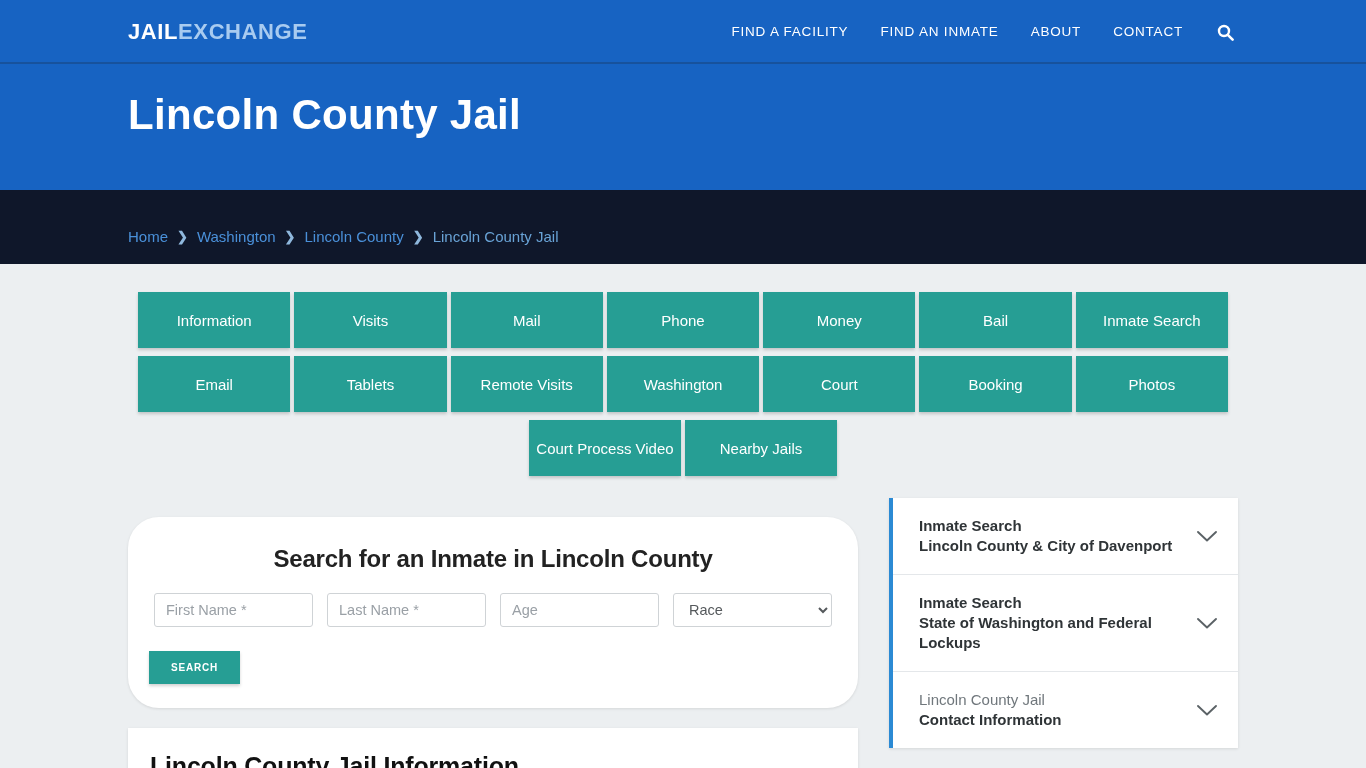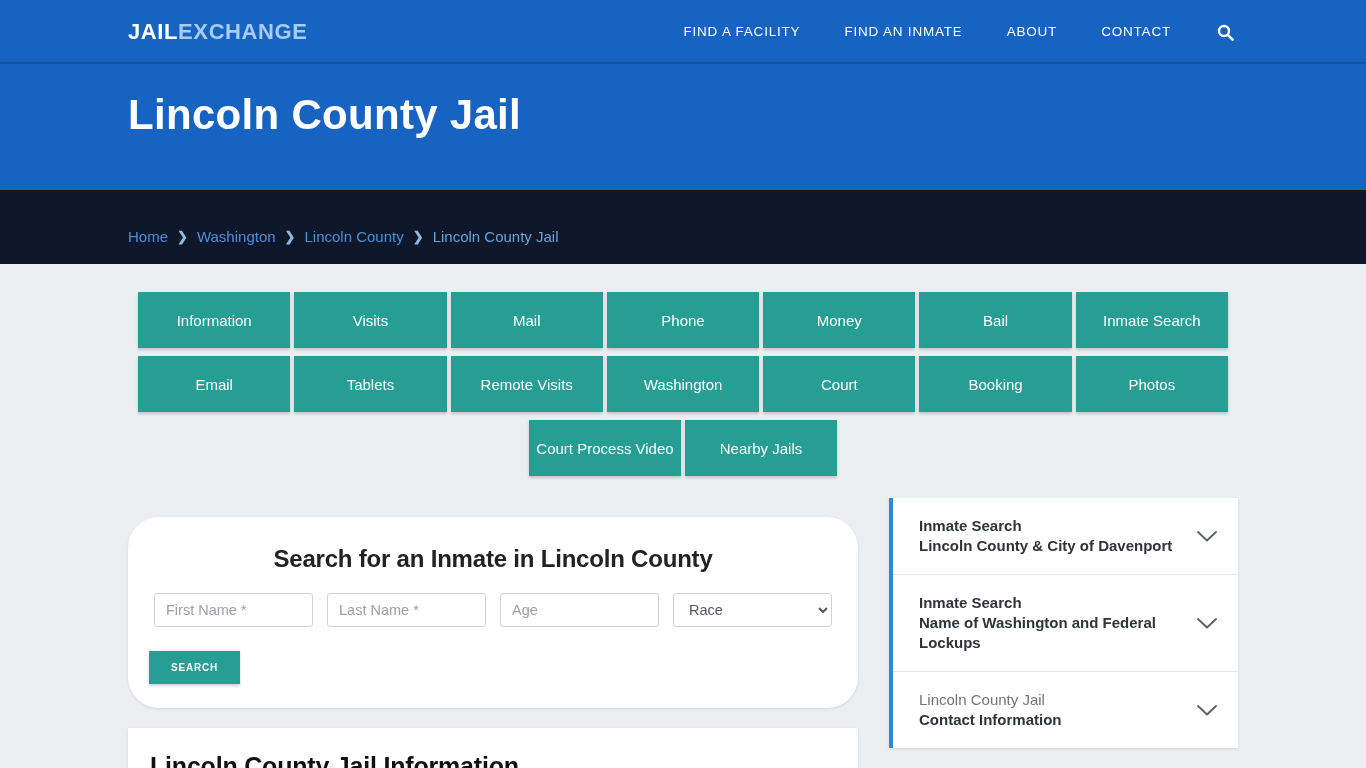--- a/index.html
+++ b/index.html
@@ -37,21 +37,21 @@
   .logo .l-jail { color: #ffffff; }
   .logo .l-exch { color: #a8cbf0; }
 
   .nav {
     position: absolute;
     right: 128px;
     top: 0;
     height: 64px;
     display: flex;
     align-items: center;
-    gap: 12px;
+    gap: 0;
   }
   .nav a {
     color: #ffffff;
     text-decoration: none;
     font-size: 13.5px;
     letter-spacing: 0.8px;
     padding: 0 16px;
     line-height: 64px;
     white-space: nowrap;
   }
@@ -347,21 +347,21 @@
       <span class="chev">
         <svg width="22" height="13" viewBox="0 0 22 13" aria-hidden="true">
           <polyline points="2,2 11,10.5 20,2" fill="none" stroke="#5b6266" stroke-width="1.9" stroke-linecap="round" stroke-linejoin="round"></polyline>
         </svg>
       </span>
     </div>
 
     <div class="acc-item">
       <div class="acc-text">
         <span class="l1">Inmate Search</span>
-        <span class="l2">Name of Washington and Federal Lockups</span>
+        <span class="l2">State of Washington and Federal Lockups</span>
       </div>
       <span class="chev">
         <svg width="22" height="13" viewBox="0 0 22 13" aria-hidden="true">
           <polyline points="2,2 11,10.5 20,2" fill="none" stroke="#5b6266" stroke-width="1.9" stroke-linecap="round" stroke-linejoin="round"></polyline>
         </svg>
       </span>
     </div>
 
     <div class="acc-item muted">
       <div class="acc-text">

